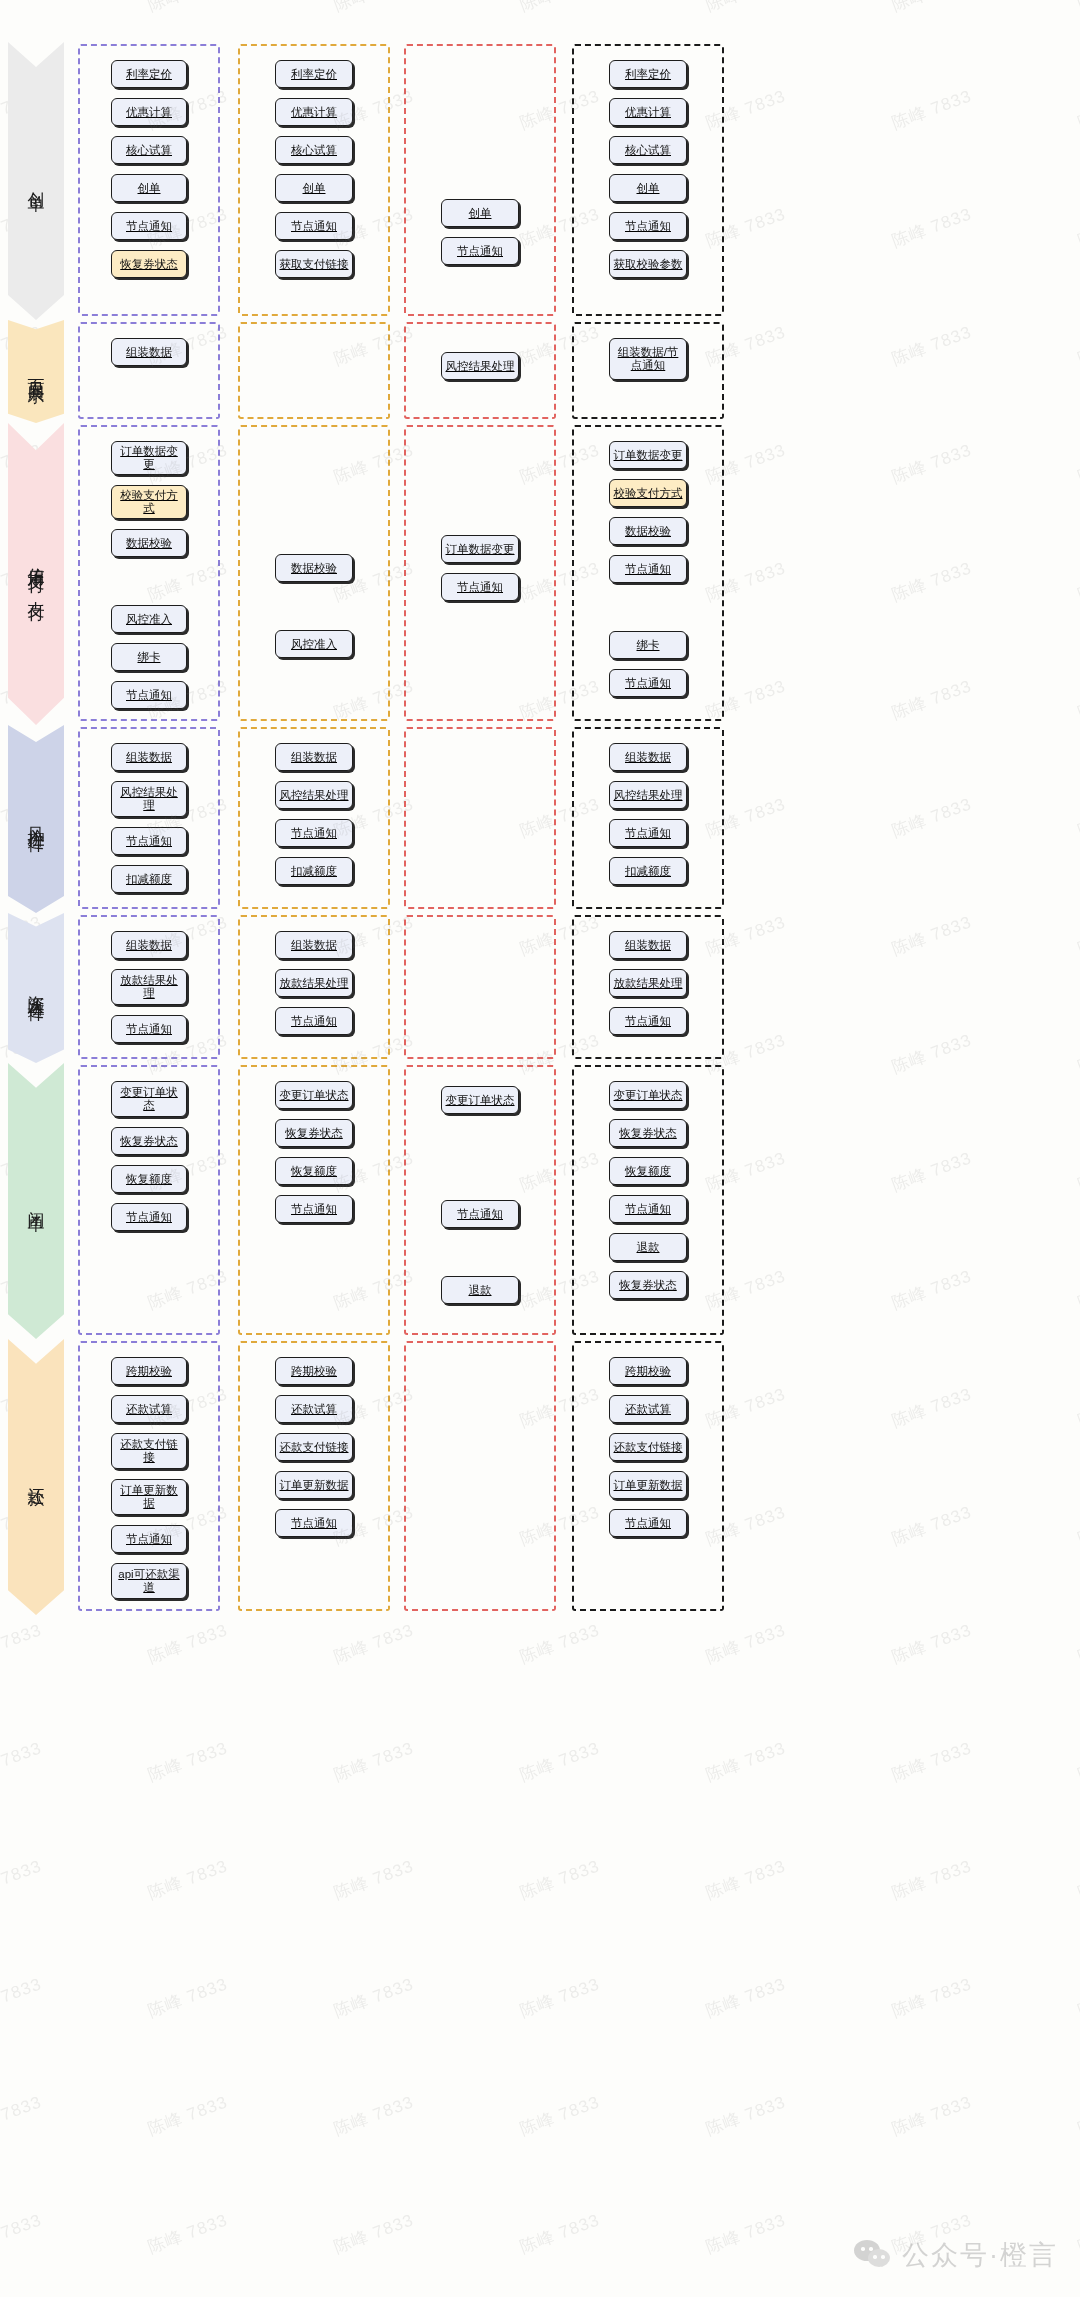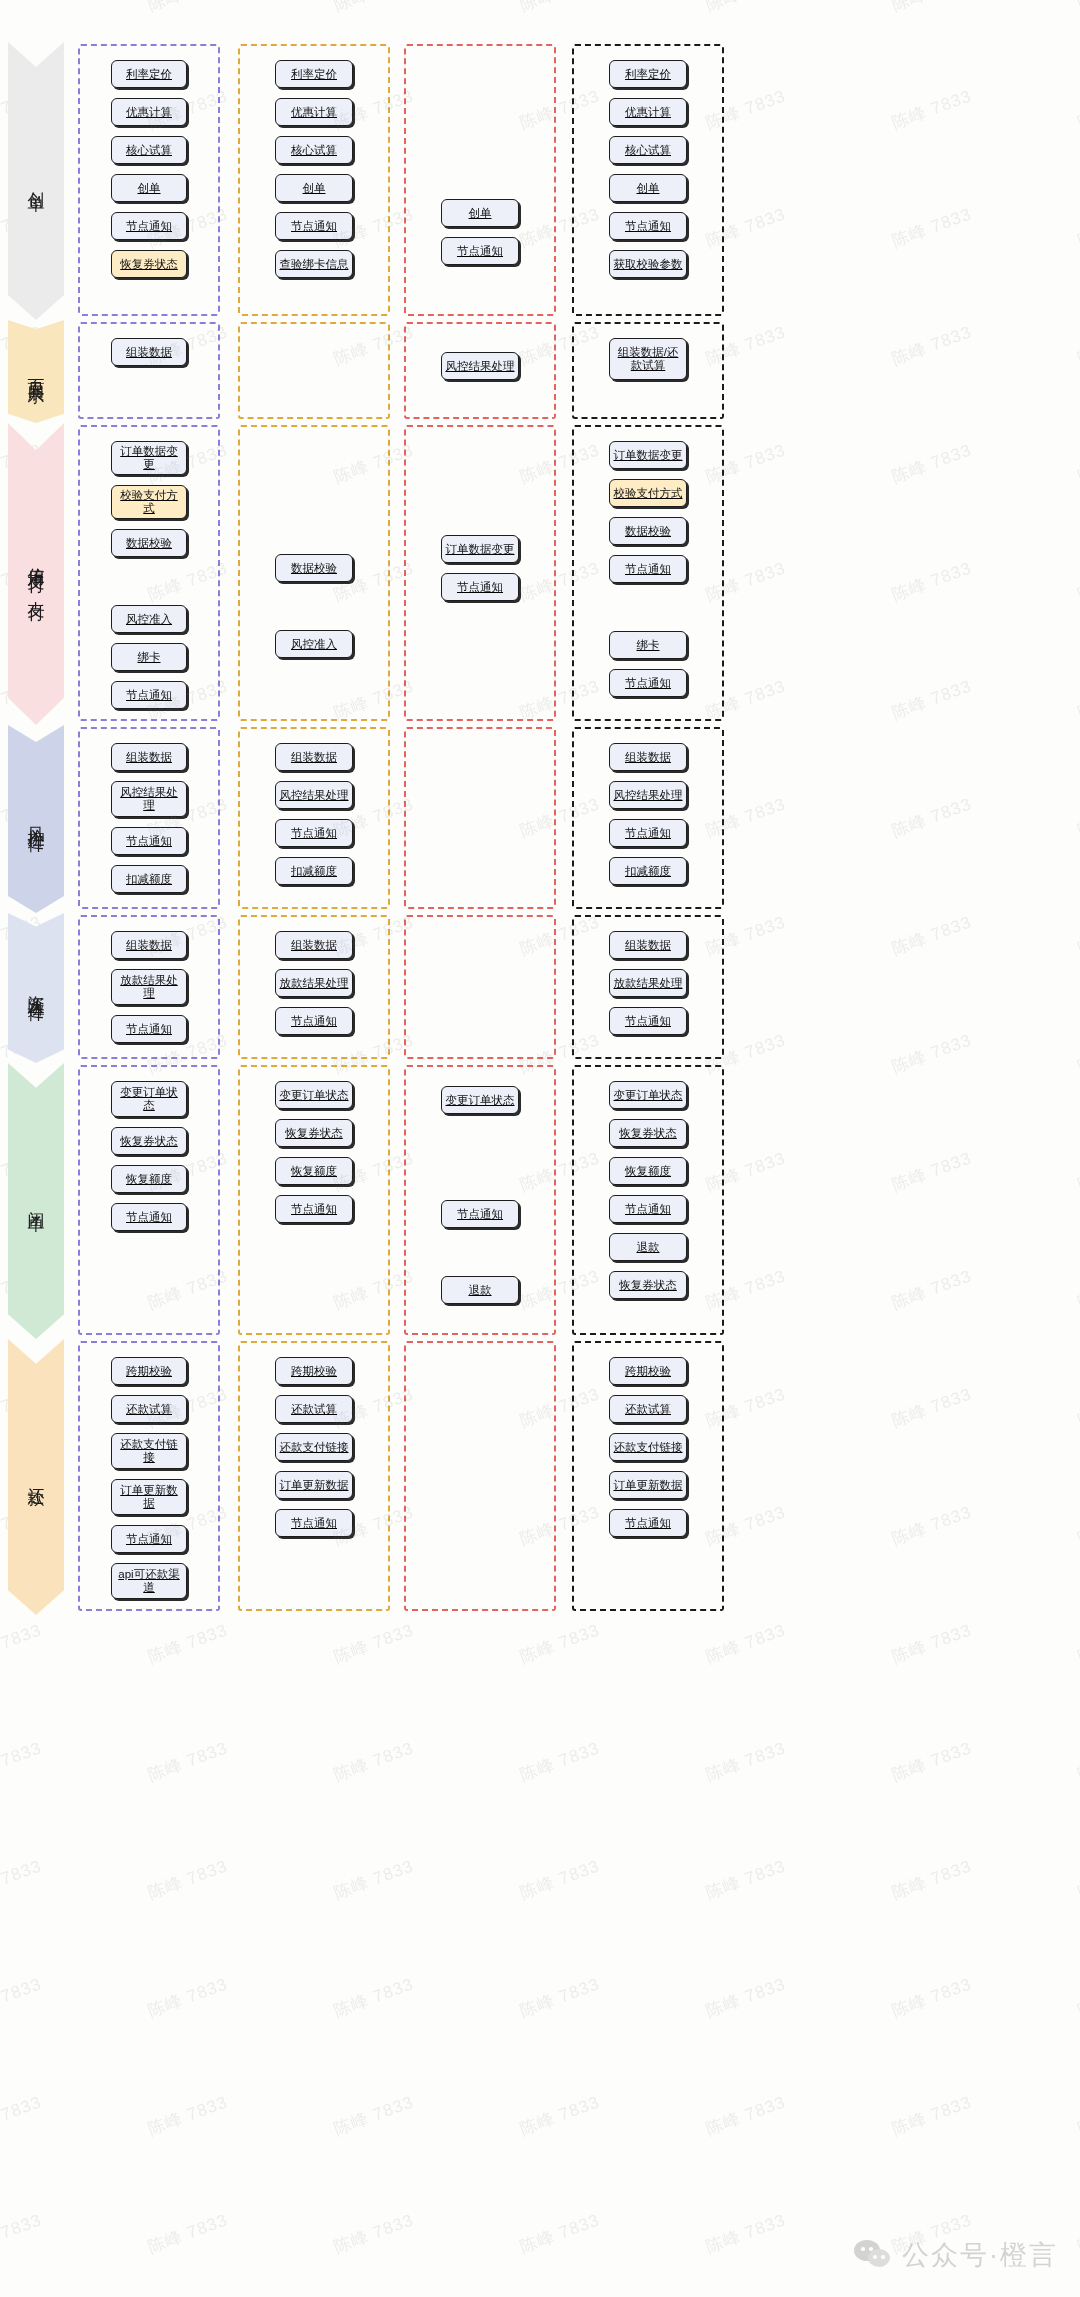--- a/index.html
+++ b/index.html
@@ -301,21 +301,21 @@
           <div class="node hl" style="width: 76px;">恢复券状态</div>
         </div>
       </div>
       <div class="lane c1" style="left: 238px; top: 44px; width: 152px; height: 272px;">
         <div class="lane-inner">
           <div class="node" style="width: 78px;">利率定价</div>
           <div class="node" style="width: 78px;">优惠计算</div>
           <div class="node" style="width: 78px;">核心试算</div>
           <div class="node" style="width: 78px;">创单</div>
           <div class="node" style="width: 78px;">节点通知</div>
-          <div class="node" style="width: 78px;">查验绑卡信息</div>
+          <div class="node" style="width: 78px;">获取支付链接</div>
         </div>
       </div>
       <div class="lane c2" style="left: 404px; top: 44px; width: 152px; height: 272px;">
         <div class="lane-inner" style="padding-top: 39px;">
           <div class="node spacer" style="width: 78px;"></div>
           <div class="node spacer" style="width: 78px;"></div>
           <div class="node spacer" style="width: 78px;"></div>
           <div class="node" style="width: 78px;">创单</div>
           <div class="node" style="width: 78px;">节点通知</div>
         </div>
@@ -338,21 +338,21 @@
       <div class="lane c1" style="left: 238px; top: 322px; width: 152px; height: 97px;">
         <div class="lane-inner"></div>
       </div>
       <div class="lane c2" style="left: 404px; top: 322px; width: 152px; height: 97px;">
         <div class="lane-inner" style="padding-top: 28px;">
           <div class="node" style="width: 78px;">风控结果处理</div>
         </div>
       </div>
       <div class="lane c3" style="left: 572px; top: 322px; width: 152px; height: 97px;">
         <div class="lane-inner">
-          <div class="node tall" style="width: 78px;">组装数据/还款试算</div>
+          <div class="node tall" style="width: 78px;">组装数据/节点通知</div>
         </div>
       </div>
       <div class="lane c0" style="left: 78px; top: 425px; width: 142px; height: 296px;">
         <div class="lane-inner">
           <div class="node" style="width: 76px;">订单数据变更</div>
           <div class="node hl" style="width: 76px;">校验支付方式</div>
           <div class="node" style="width: 76px;">数据校验</div>
           <div class="node spacer" style="width: 76px;"></div>
           <div class="node" style="width: 76px;">风控准入</div>
           <div class="node" style="width: 76px;">绑卡</div>

